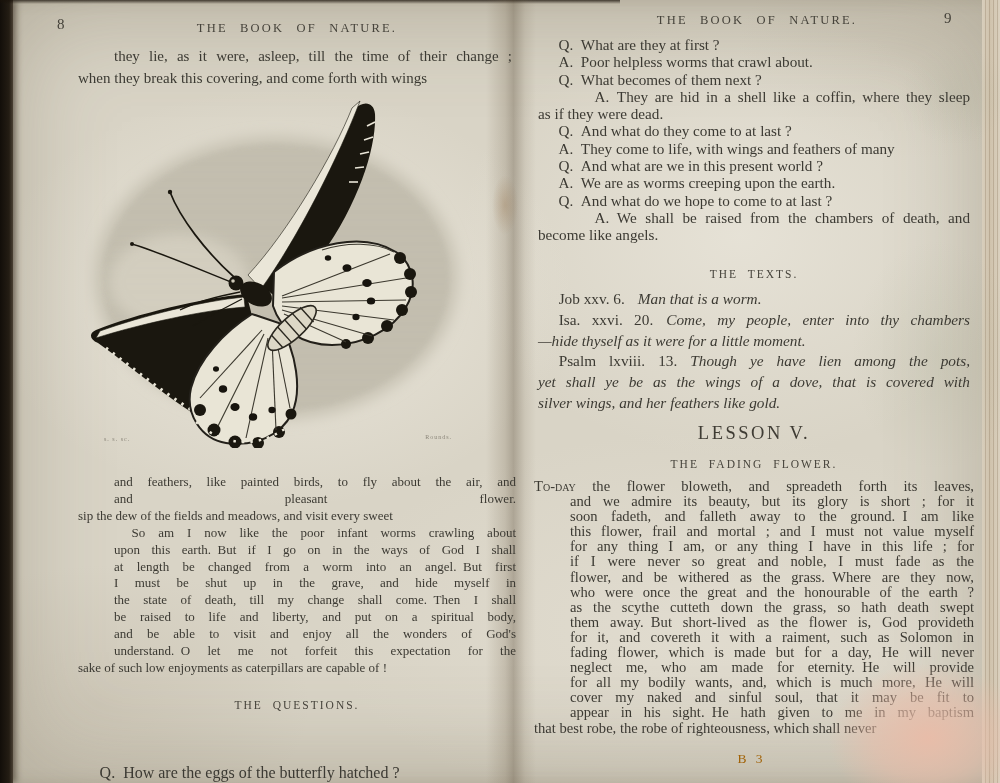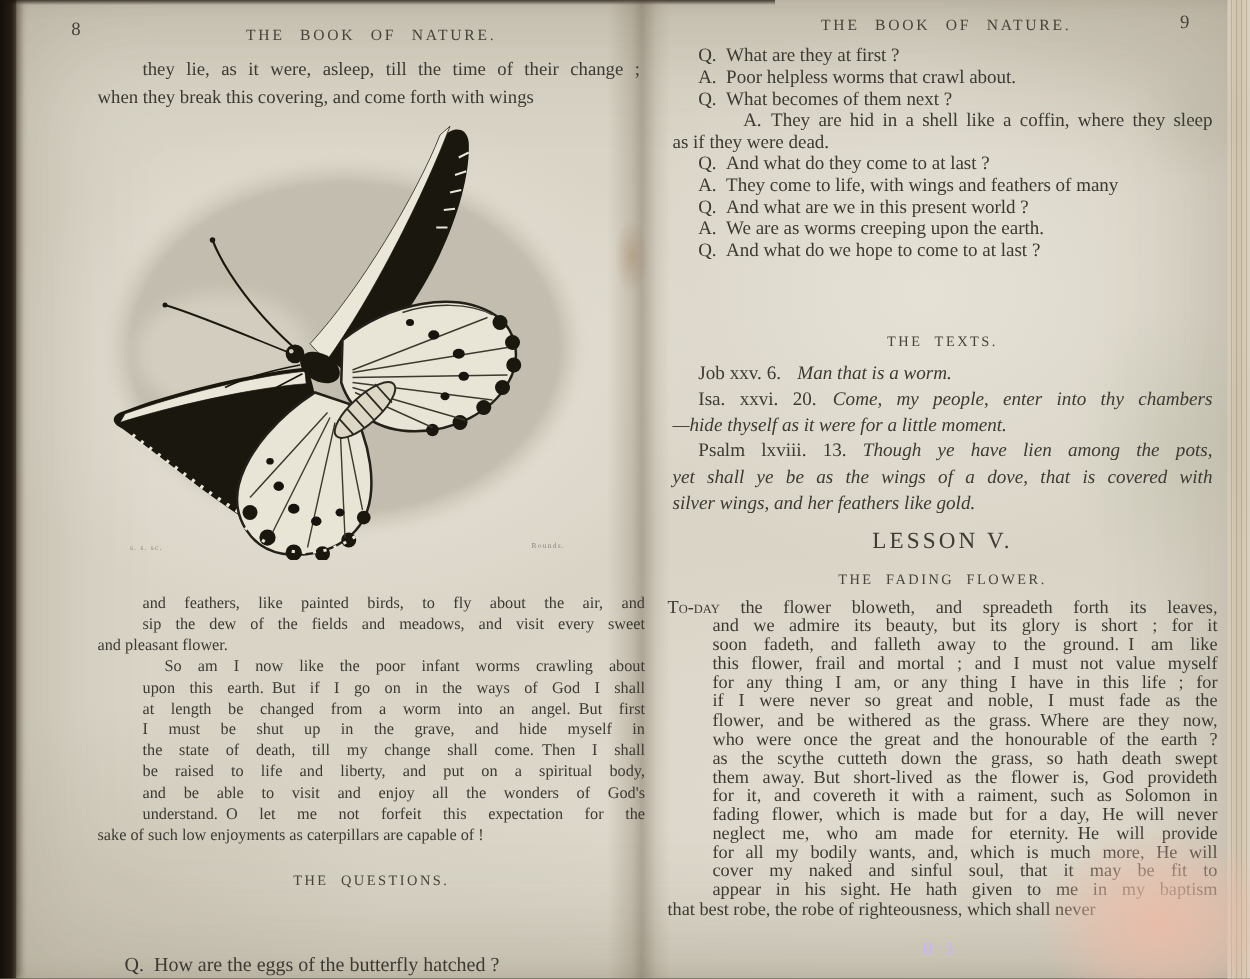--- a/index.html
+++ b/index.html
@@ -64,21 +64,21 @@
   #pagenum-9{left:424px;top:10px;}
   #runhead-right{left:12px;width:450px;top:13px;}
   #pagenum-8{left:45px;top:16px;}
   #runhead-left{left:120px;width:330px;top:21px;}
   #qa-right{left:18px;width:432px;top:36px;font-size:15.2px;line-height:17.3px;}
   #texts-heading{left:18px;width:432px;top:268px;}
   #texts-block{left:18px;width:432px;top:289px;font-size:15.3px;line-height:20.8px;}
   #lesson-heading{left:18px;width:432px;top:423px;}
   #lesson-subheading{left:18px;width:432px;top:458px;}
   #lesson-block{left:14px;width:440px;top:479px;font-size:14.6px;line-height:15.1px;}
-  #sig-mark{left:0px;width:463px;top:751px;text-align:center;font-size:13.5px;letter-spacing:3px;color:#c4b5fd;}
+  #sig-mark{left:0px;width:463px;top:751px;text-align:center;font-size:13.5px;letter-spacing:3px;color:#a16207;}
 </style>
 </head>
 <body>
 
 <div id="scan">
   <div id="spread"></div>
   <div id="left-edge"></div>
   <div id="top-edge"></div>
   <div id="gutter"></div>
   <div id="page-edges"></div>
@@ -200,22 +200,22 @@
         <circle cx="48" cy="152" r="2" fill="#1a170f"></circle>
         <path d="M156,200 C130,205 108,212 96,218 M158,207 C136,218 119,228 109,234" fill="none" stroke="#1a170f" stroke-width="1.3"></path>
       </svg>
       <span id="sig-left" class="engraver">s. s. sc.</span>
       <span id="sig-right" class="engraver">Rounds.</span>
     </div>
 
     <div id="body-left" class="abs">
       <div class="para">
           <div class="tl">and feathers, like painted birds, to fly about the air, and</div>
+          <div class="tl">and pleasant flower.</div>
           <div class="tl">sip the dew of the fields and meadows, and visit every sweet</div>
-          <div class="tl">and pleasant flower.</div>
         </div>
       <div class="para indent">
           <div class="tl">So am I now like the poor infant worms crawling about</div>
           <div class="tl">upon this earth. But if I go on in the ways of God I shall</div>
           <div class="tl">at length be changed from a worm into an angel. But first</div>
           <div class="tl">I must be shut up in the grave, and hide myself in</div>
           <div class="tl">the state of death, till my change shall come. Then I shall</div>
           <div class="tl">be raised to life and liberty, and put on a spiritual body,</div>
           <div class="tl">and be able to visit and enjoy all the wonders of God's</div>
           <div class="tl">understand. O let me not forfeit this expectation for the</div>
@@ -260,20 +260,24 @@
           <div class="tl">A. They come to life, with wings and feathers of many</div>
         </div>
       <div class="para indent">
           <div class="tl">Q. And what are we in this present world ?</div>
         </div>
       <div class="para indent">
           <div class="tl">A. We are as worms creeping upon the earth.</div>
         </div>
       <div class="para indent">
           <div class="tl">Q. And what do we hope to come to at last ?</div>
+        </div>
+      <div class="para indent">
+          <div class="tl">A. We shall be raised from the chambers of death, and</div>
+          <div class="tl">become like angels.</div>
         </div>
     </div>
 
     <div id="texts-heading" class="abs schead">THE TEXTS.</div>
 
     <div id="texts-block" class="abs">
       <div class="tl ind">
         <span>Job xxv. 6.</span><span class="qgap"></span><i>Man that is a worm.</i>
       </div>
       <div class="tl ind jfull">

